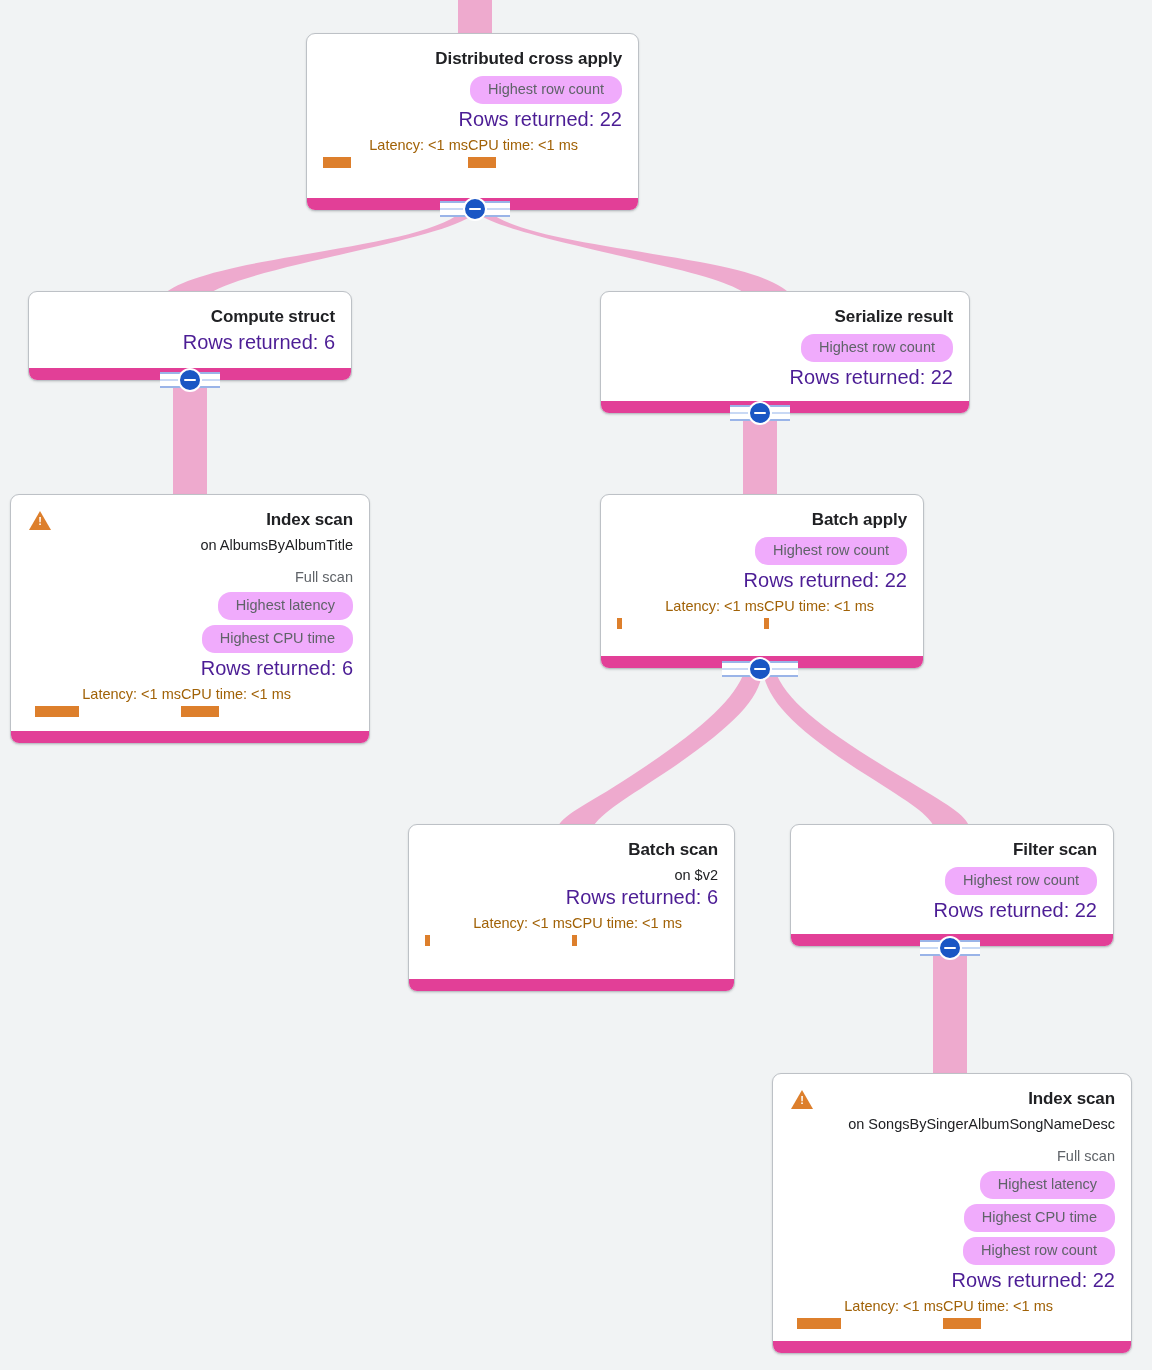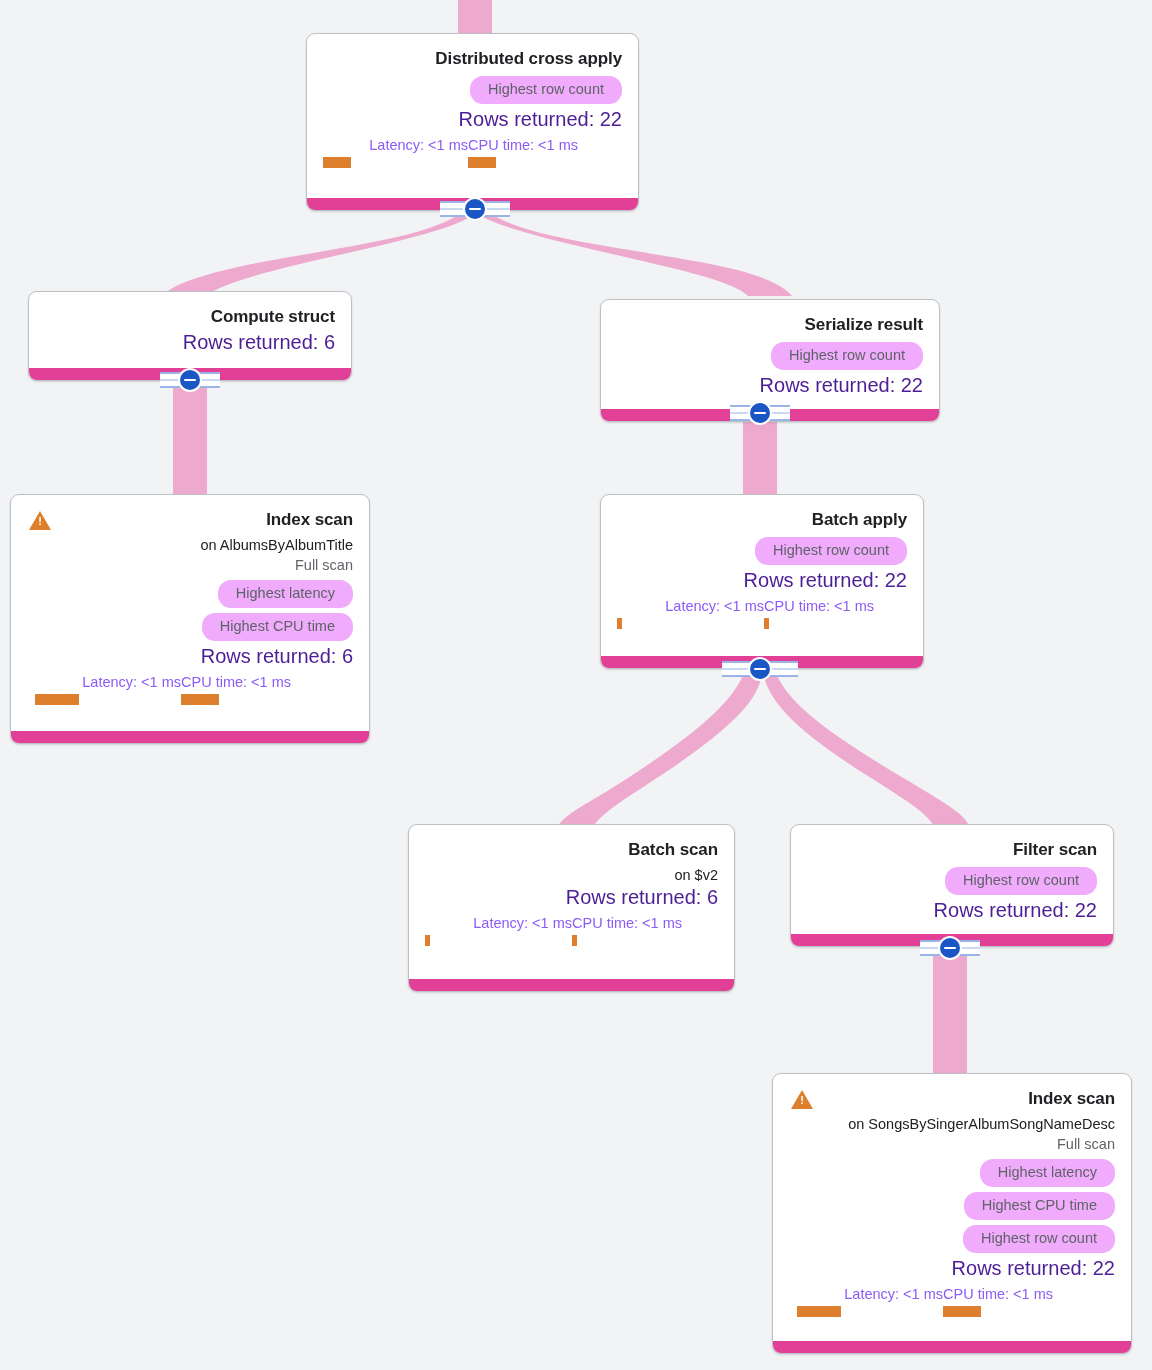--- a/index.html
+++ b/index.html
@@ -70,20 +70,21 @@
     margin-bottom: 5px;
     letter-spacing: -0.1px;
   }
   .node-sub {
     font-size: 14.5px;
     line-height: 20px;
     color: #202124;
   }
   .node-sub.muted {
     color: #5f6368;
+    margin-top: 12px;
   }
   .chips {
     margin: 3px 0 2px 0;
   }
   .chip {
     display: inline-block;
     background: #f0abfc;
     color: #5f6368;
     font-size: 14.5px;
     line-height: 17px;
@@ -101,21 +102,21 @@
   .metrics {
     display: flex;
     margin-top: 6px;
   }
   .metric {
     box-sizing: border-box;
   }
   .metric-label {
     font-size: 14.5px;
     line-height: 18px;
-    color: #8b5cf6;
+    color: #a16207;
     white-space: nowrap;
   }
   .metric-bar {
     height: 11px;
     background: #dd7f2c;
     margin-top: 3px;
   }
   .node-foot {
     height: 12px;
     background: #e23f97;
@@ -209,21 +210,21 @@
   <div class="node" style="left:28px; top:291px; width:324px; height:90px;">
     <div class="node-body">
       <div class="node-title">Compute struct</div>
       <div class="rows">Rows returned: 6</div>
     </div>
     <div class="node-foot" style="position:absolute; left:0; right:0; bottom:0;"></div>
   </div>
   <div class="collapse-rail" style="left:160px; top:372px; width:60px;"></div>
   <div class="collapse-btn" style="left:178px; top:368px;"></div>
 
-  <div class="node" style="left:600px; top:291px; width:340px; height:123px;margin-top:8px;">
+  <div class="node" style="left:600px; top:291px; width:370px; height:123px;">
     <div class="node-body">
       <div class="node-title">Serialize result</div>
       <div class="chips">
         <span class="chip">Highest row count</span>
       </div>
       <div class="rows">Rows returned: 22</div>
     </div>
     <div class="node-foot" style="position:absolute; left:0; right:0; bottom:0;"></div>
   </div>
   <div class="collapse-rail" style="left:730px; top:405px; width:60px;"></div>

